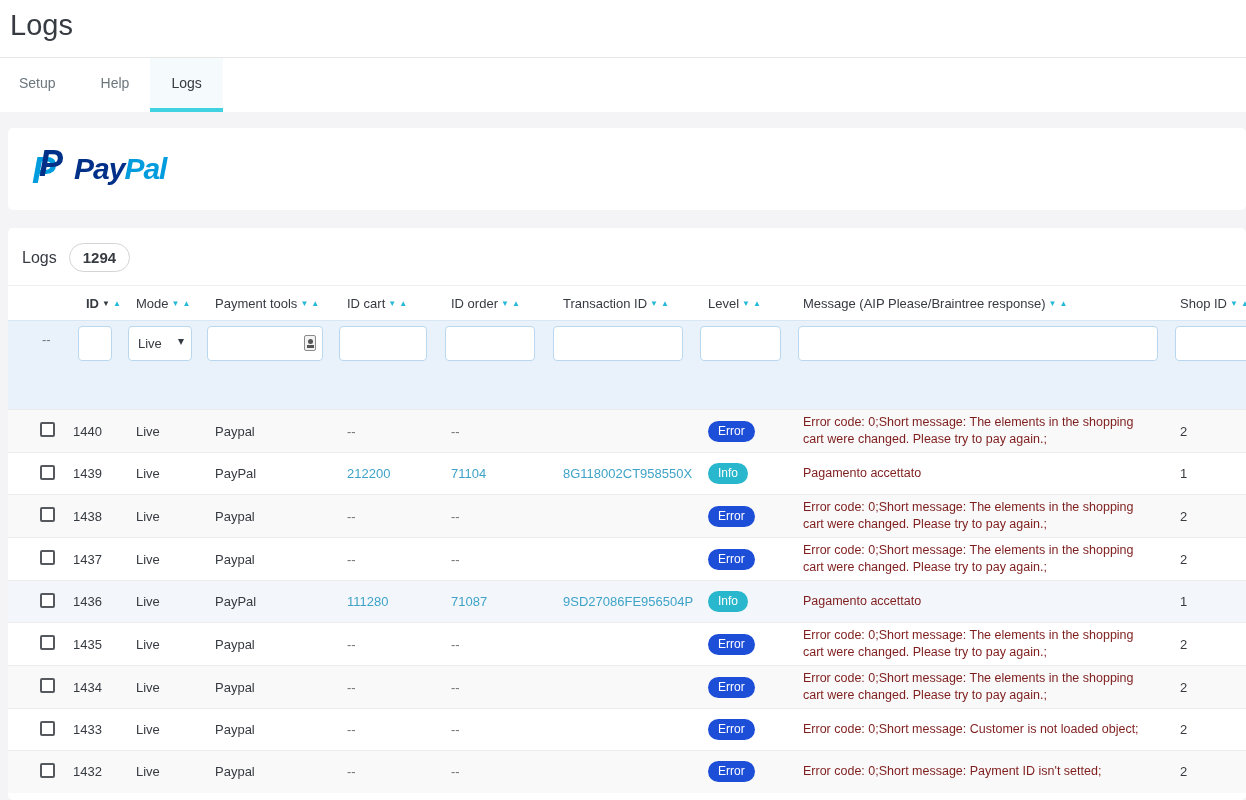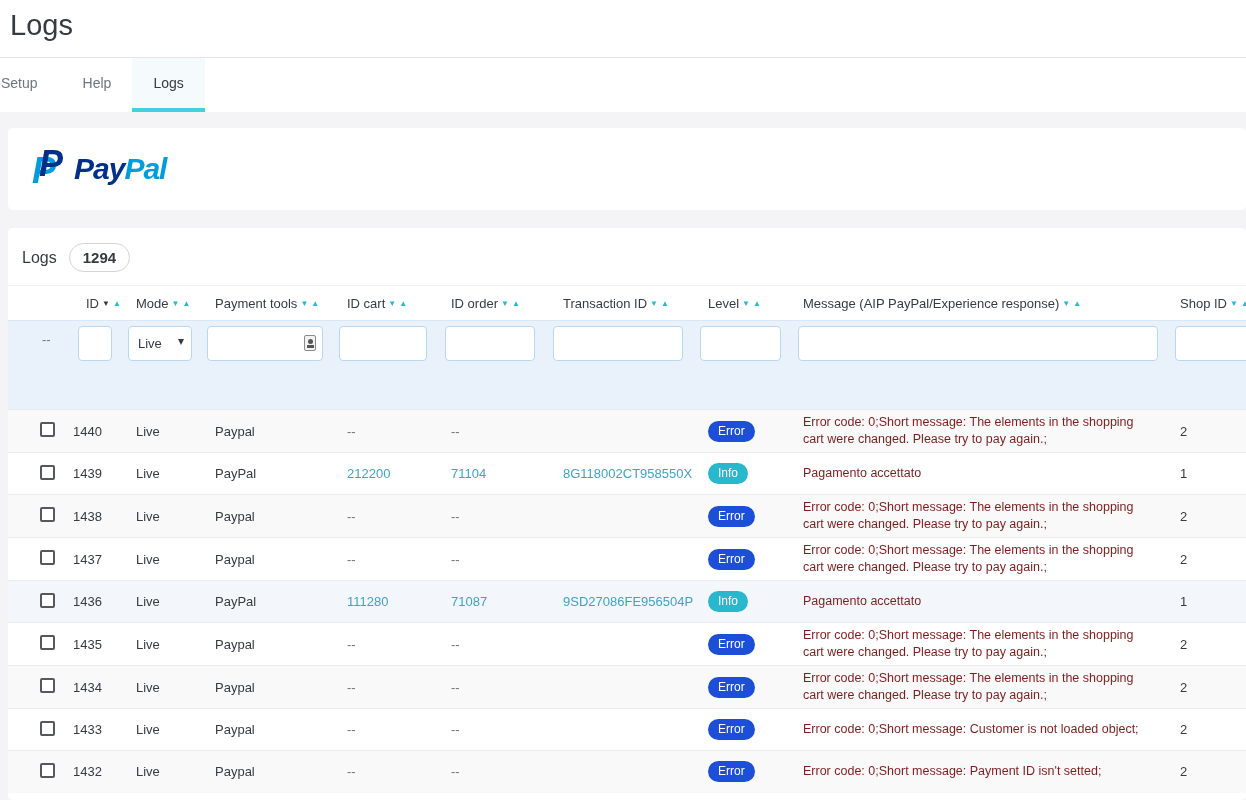--- a/index.html
+++ b/index.html
@@ -11,21 +11,21 @@
   }
   
   .top-header { background:#fff; padding:9px 0 0 10px; height:57px; }
   .page-title { margin:0; font-size:29px; font-weight:400; color:#363a41; }
   
   .tabbar { background:#fff; border-top:1px solid #e6e6e6; height:55px; display:flex; }
   .tab {
     line-height:51px; padding:0 21px; font-size:14px; color:#6c767d;
     border-bottom:4px solid transparent; cursor:pointer; white-space:nowrap;
   }
-  .tab:first-child { padding-left:1px; padding-right:24px; }
+  .tab:first-child { padding-left:19px; padding-right:24px; }
   .tab.active { background:#f5fafd; color:#363a41; border-bottom-color:#41d2e2; }
   
   .content { padding:16px 0 0 8px; }
   .card { background:#fff; border-radius:5px; }
   
   .banner { height:82px; display:flex; align-items:center; margin-bottom:18px; }
   .pp-logo { margin-left:24px; display:flex; align-items:center; width:155px; flex:none; }
   .pp-mark { position:relative; display:inline-block; width:38px; height:48px;
              font-style:italic; font-weight:bold; font-size:36px; line-height:1; }
   .pp-mark .p-back  { position:absolute; left:0; top:8px; color:#009cde; }
@@ -43,21 +43,21 @@
   
   table { border-collapse:collapse; table-layout:fixed; width:1290px; font-size:13px; }
   col.w-check{width:57px} col.w-id{width:55px} col.w-mode{width:79px} col.w-tools{width:132px}
   col.w-cart{width:104px} col.w-order{width:110px} col.w-txn{width:147px} col.w-level{width:98px}
   col.w-msg{width:376px} col.w-shop{width:132px}
   thead th { text-align:left; font-weight:400; color:#363a41; padding:10px 2px 9px 0; white-space:nowrap; }
   .c-check{padding-left:32px} .c-id{padding-left:8px} th.c-id{padding-left:21px}
   .c-mode{padding-left:16px} .c-tools{padding-left:16px} .c-cart{padding-left:16px}
   .c-order{padding-left:16px} .c-txn{padding-left:18px} .c-level{padding-left:16px}
   .c-msg{padding-left:13px} .c-shop{padding-left:14px}
-  th .lbl-bold { font-weight:400; }
+  th .lbl-bold { font-weight:700; }
   .arr { font-size:8px; color:#25b9d7; margin-left:3px; vertical-align:2px; cursor:pointer; }
   .arr.dark { color:#363a41; }
   
   .filter-row td { background:#e9f2fa; border-top:1px solid #d8e7f3; padding:5px 0 48px 0; vertical-align:top; }
   .filter-dash { display:inline-block; margin-left:34px; margin-top:6px; color:#6c767d; }
   .flt { height:35px; border:1px solid #b9d8ef; border-radius:4px; background:#fff;
          font-family:inherit; font-size:13px; color:#363a41; padding:0 6px; outline:none; }
   .f-id{width:34px; margin-left:13px} .f-tools{width:116px; margin-left:8px; padding-right:22px}
   .f-cart{width:88px; margin-left:8px} .f-order{width:90px; margin-left:10px}
   .f-txn{width:130px; margin-left:8px} .f-level{width:81px; margin-left:8px}
@@ -132,21 +132,21 @@
       <thead>
         <tr>
           <th class="c-check"></th>
           <th class="c-id"><span class="lbl-bold">ID</span><span class="arr dark">▼</span><span class="arr">▲</span></th>
           <th class="c-mode"><span>Mode</span><span class="arr">▼</span><span class="arr">▲</span></th>
           <th class="c-tools"><span>Payment tools</span><span class="arr">▼</span><span class="arr">▲</span></th>
           <th class="c-cart"><span>ID cart</span><span class="arr">▼</span><span class="arr">▲</span></th>
           <th class="c-order"><span>ID order</span><span class="arr">▼</span><span class="arr">▲</span></th>
           <th class="c-txn"><span>Transaction ID</span><span class="arr">▼</span><span class="arr">▲</span></th>
           <th class="c-level"><span>Level</span><span class="arr">▼</span><span class="arr">▲</span></th>
-          <th class="c-msg"><span>Message (AIP PayPal/Experience response)</span><span class="arr">▼</span><span class="arr">▲</span></th>
+          <th class="c-msg"><span>Message (AIP Please/Braintree response)</span><span class="arr">▼</span><span class="arr">▲</span></th>
           <th class="c-shop"><span>Shop ID</span><span class="arr">▼</span><span class="arr">▲</span></th>
         </tr>
         <tr class="filter-row">
           <td><span class="filter-dash">--</span></td>
           <td><input class="flt f-id" style=""></td>
           <td>
             <span class="select-wrap">
               <select class="flt f-mode">
                 <option>Live</option>
               </select>

